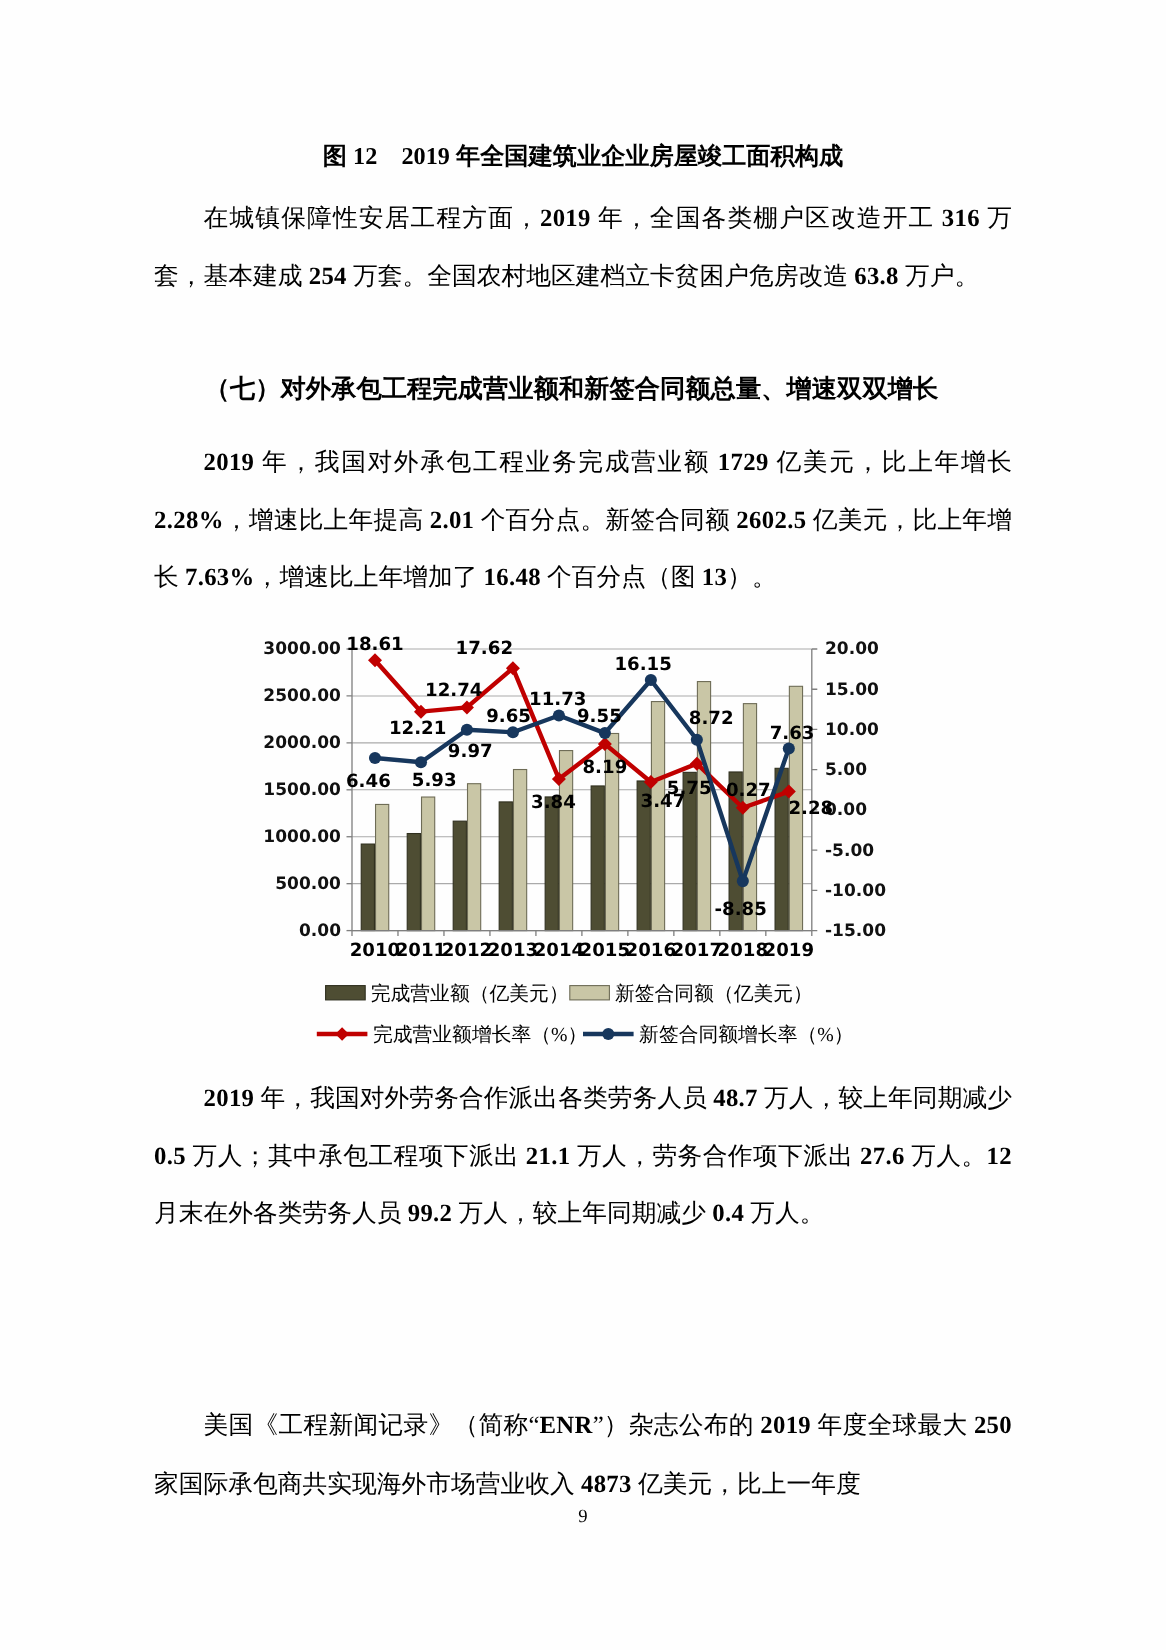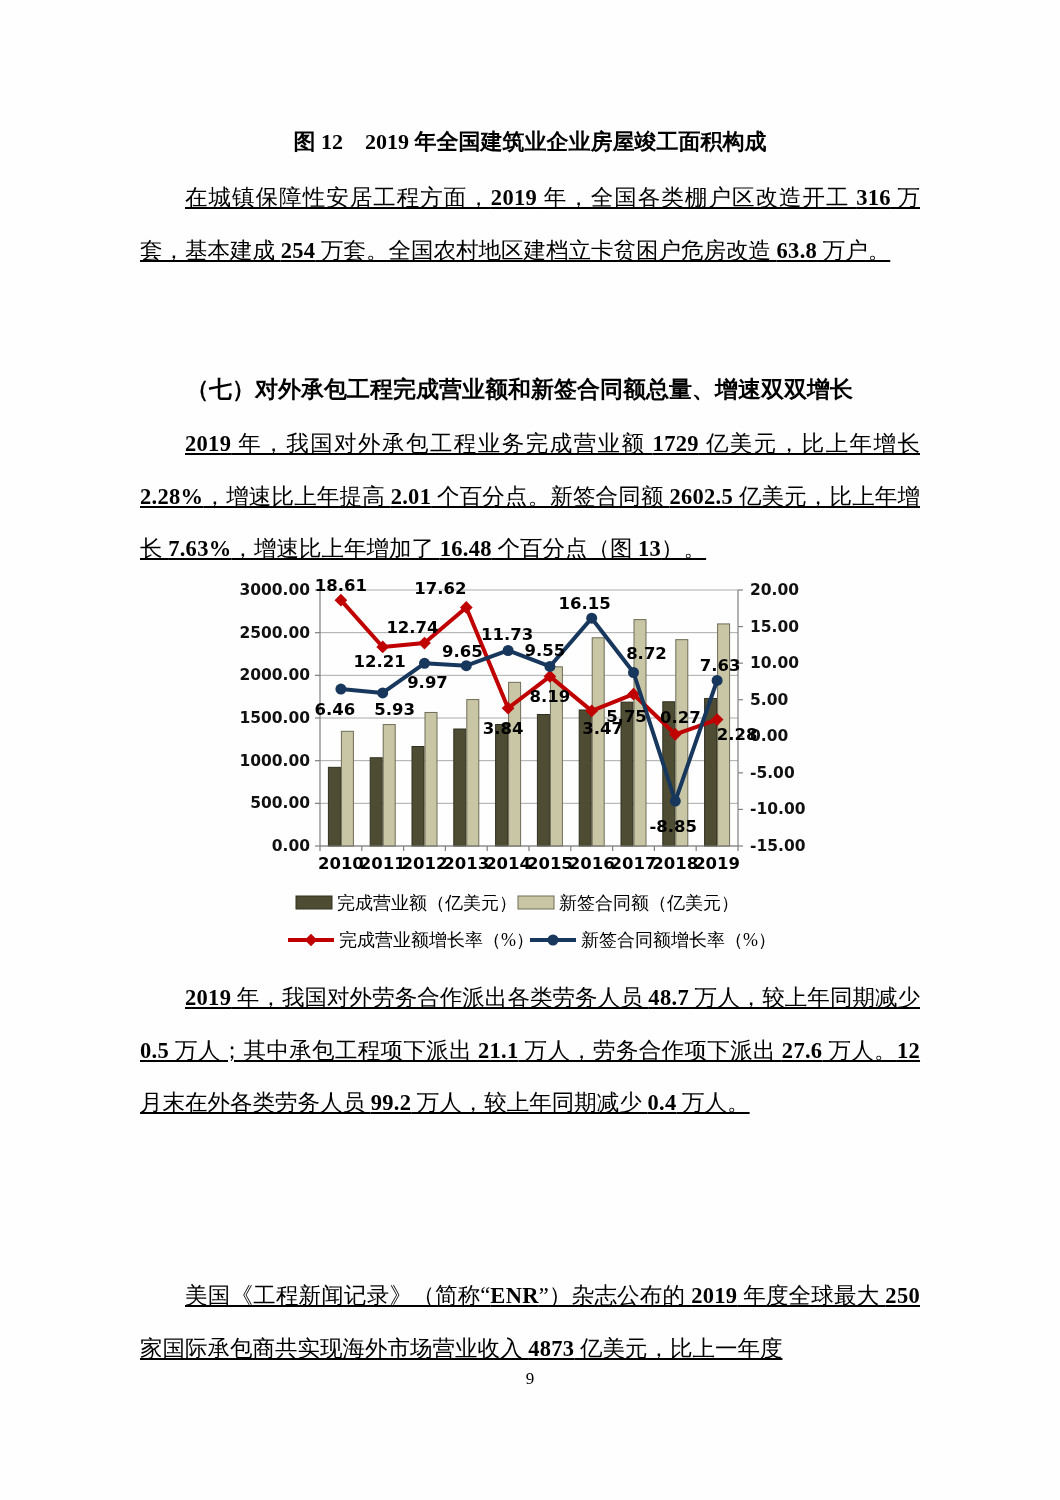--- a/index.html
+++ b/index.html
@@ -20,30 +20,28 @@
     font-weight:bold;
     font-size:22px;
     white-space:nowrap;
   }
   .para{
     left:140px;width:780px;
     font-size:22.5px;
     line-height:52.5px;
     text-align:justify;
     text-indent:2em;
-    text-decoration:underline;
   }
   .para b{letter-spacing:0.3px;}
   .section-heading{
     left:140px;width:800px;
     font-size:23px;
     font-weight:bold;
     text-indent:2em;
     white-space:nowrap;
-    margin-top:36px;
   }
   .page-number{
     left:140px;width:780px;
     text-align:center;
     font-size:17px;
   }
   .chart-wrap{left:222px;top:573px;width:645px;height:392px;}
   svg text{font-family:"DejaVu Sans","Liberation Sans",sans-serif;}
   svg text.cjk{font-family:"Liberation Serif",serif;}
 </style>
@@ -51,21 +49,21 @@
 <body>
 
 <div class="page">
 
   <div class="abs fig-caption" style="top:127px">图 12　2019 年全国建筑业企业房屋竣工面积构成</div>
 
   <div class="abs para" style="top:172px">在城镇保障性安居工程方面，<b>2019</b> 年，全国各类棚户区改造开工 <b>316</b> 万套，基本建成 <b>254</b> 万套。全国农村地区建档立卡贫困户危房改造 <b>63.8</b> 万户。</div>
 
   <div class="abs section-heading" style="top:338px">（七）对外承包工程完成营业额和新签合同额总量、增速双双增长</div>
 
-  <div class="abs para" style="top:418px"><b>2019</b> 年，我国对外承包工程业务完成营业额 <b>1729</b> 亿美元，比上年增长 <b>2.28%</b>，增速比上年提高 <b>2.01</b> 个百分点。新签合同额 <b>2602.5</b> 亿美元，比上年增长 <b>7.63%</b>，增速比上年增加了 <b>16.48</b> 个百分点（图 <b>13</b>）。</div>
+  <div class="abs para" style="top:394px"><b>2019</b> 年，我国对外承包工程业务完成营业额 <b>1729</b> 亿美元，比上年增长 <b>2.28%</b>，增速比上年提高 <b>2.01</b> 个百分点。新签合同额 <b>2602.5</b> 亿美元，比上年增长 <b>7.63%</b>，增速比上年增加了 <b>16.48</b> 个百分点（图 <b>13</b>）。</div>
 
   <div class="abs chart-wrap">
     <svg id="chart-svg" width="645" height="392" viewBox="0 0 645 392">
         <g>
           <line x1="98" y1="273" x2="516" y2="273" stroke="#aaaaaa" stroke-width="1"></line>
           <line x1="98" y1="230.33333333333334" x2="516" y2="230.33333333333334" stroke="#aaaaaa" stroke-width="1"></line>
           <line x1="98" y1="187.66666666666669" x2="516" y2="187.66666666666669" stroke="#aaaaaa" stroke-width="1"></line>
           <line x1="98" y1="145" x2="516" y2="145" stroke="#aaaaaa" stroke-width="1"></line>
           <line x1="98" y1="102.33333333333334" x2="516" y2="102.33333333333334" stroke="#aaaaaa" stroke-width="1"></line>
           <line x1="98" y1="59.66666666666666" x2="516" y2="59.66666666666666" stroke="#aaaaaa" stroke-width="1"></line>

